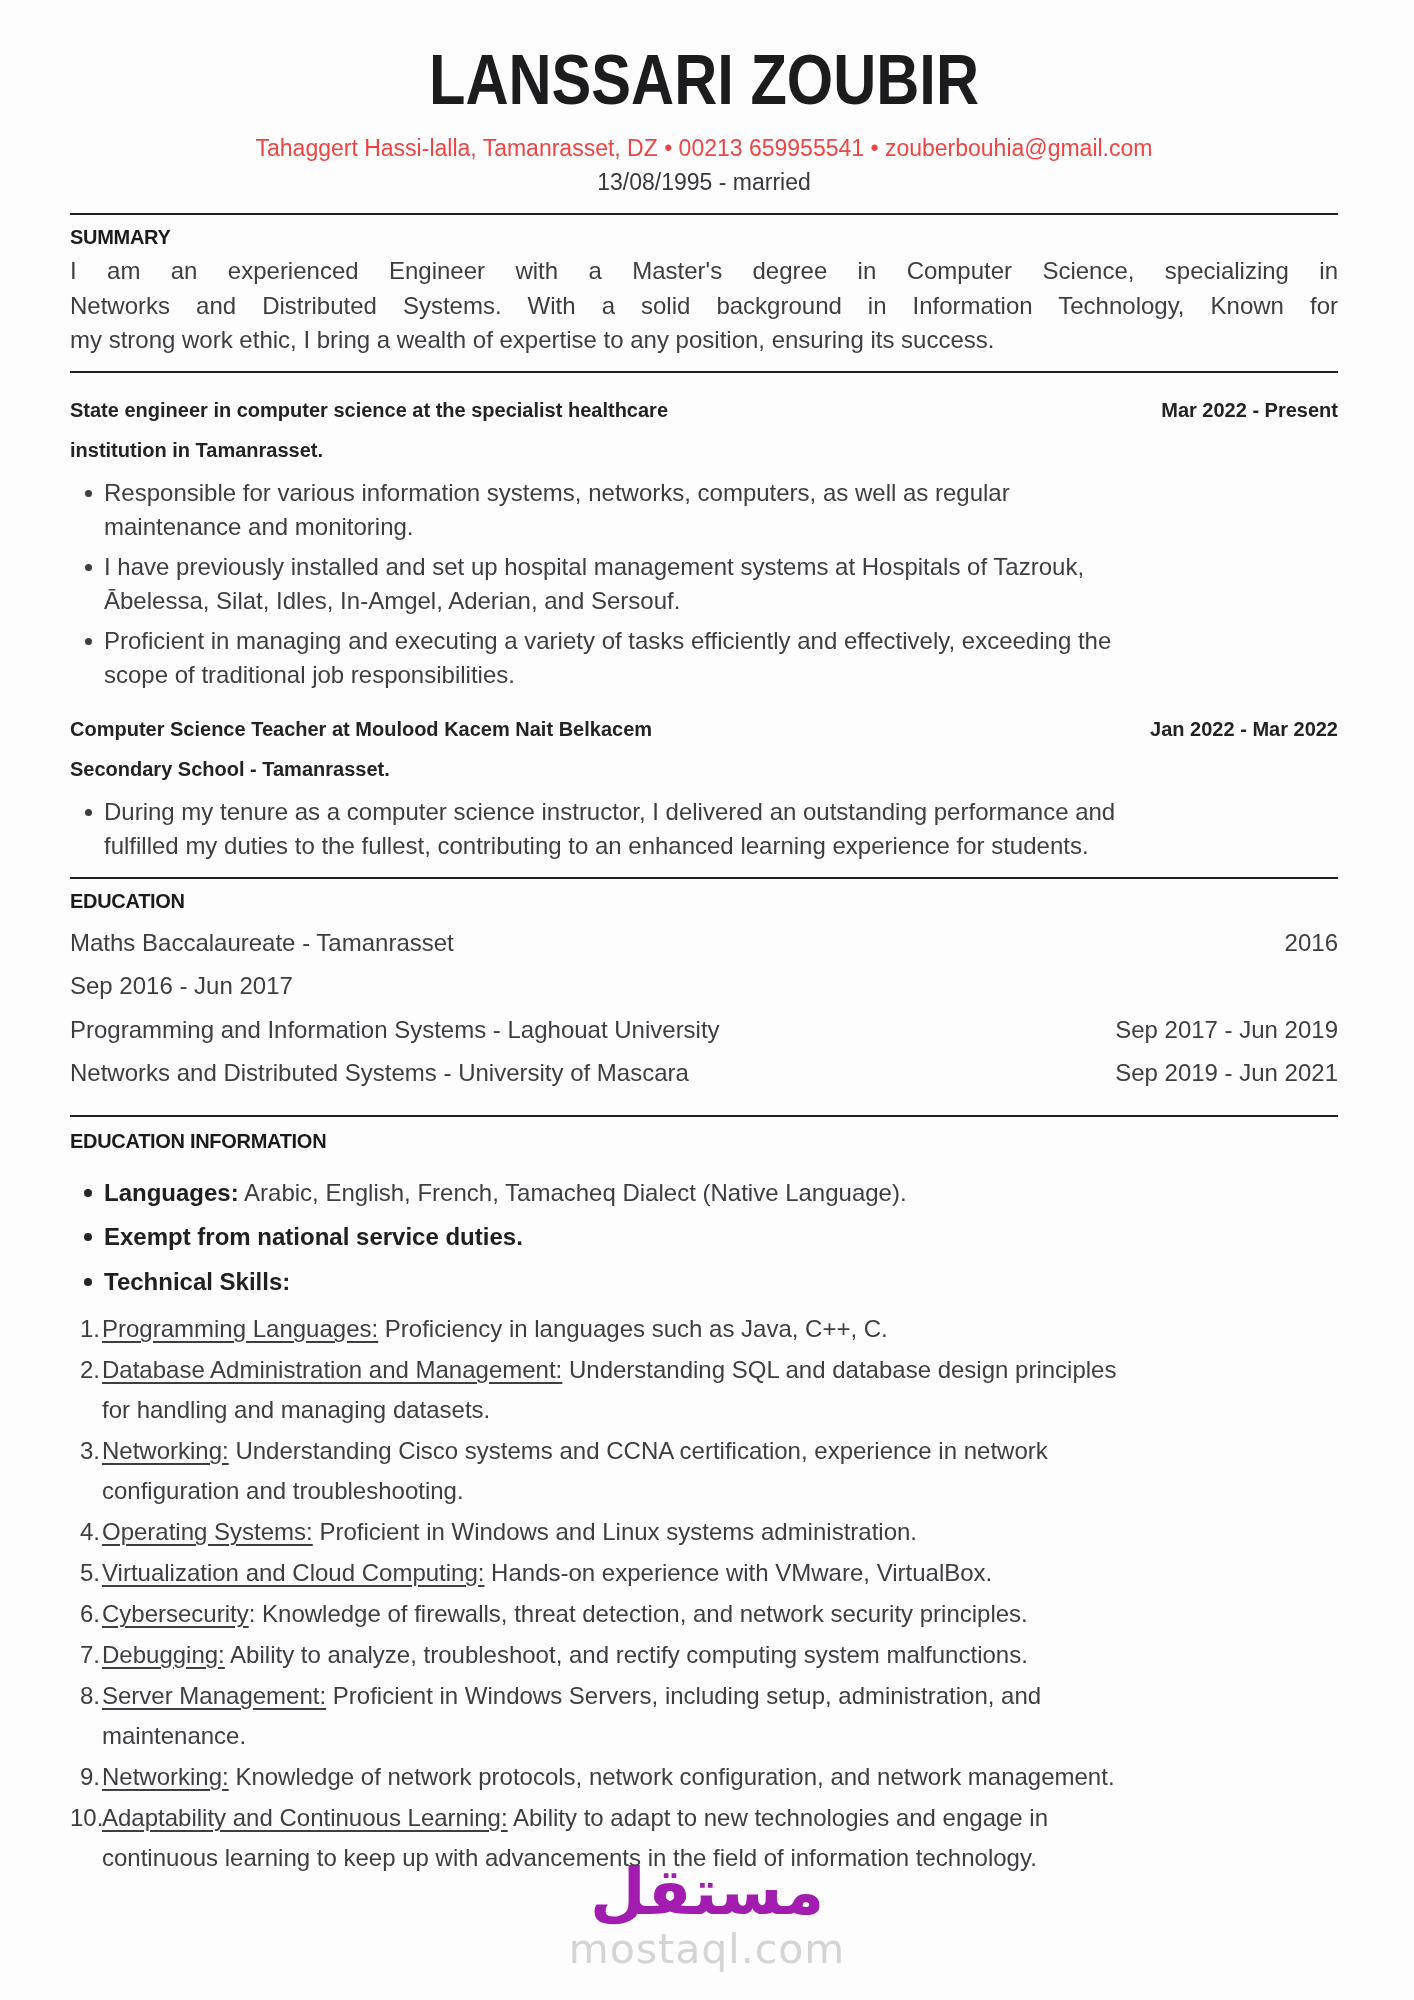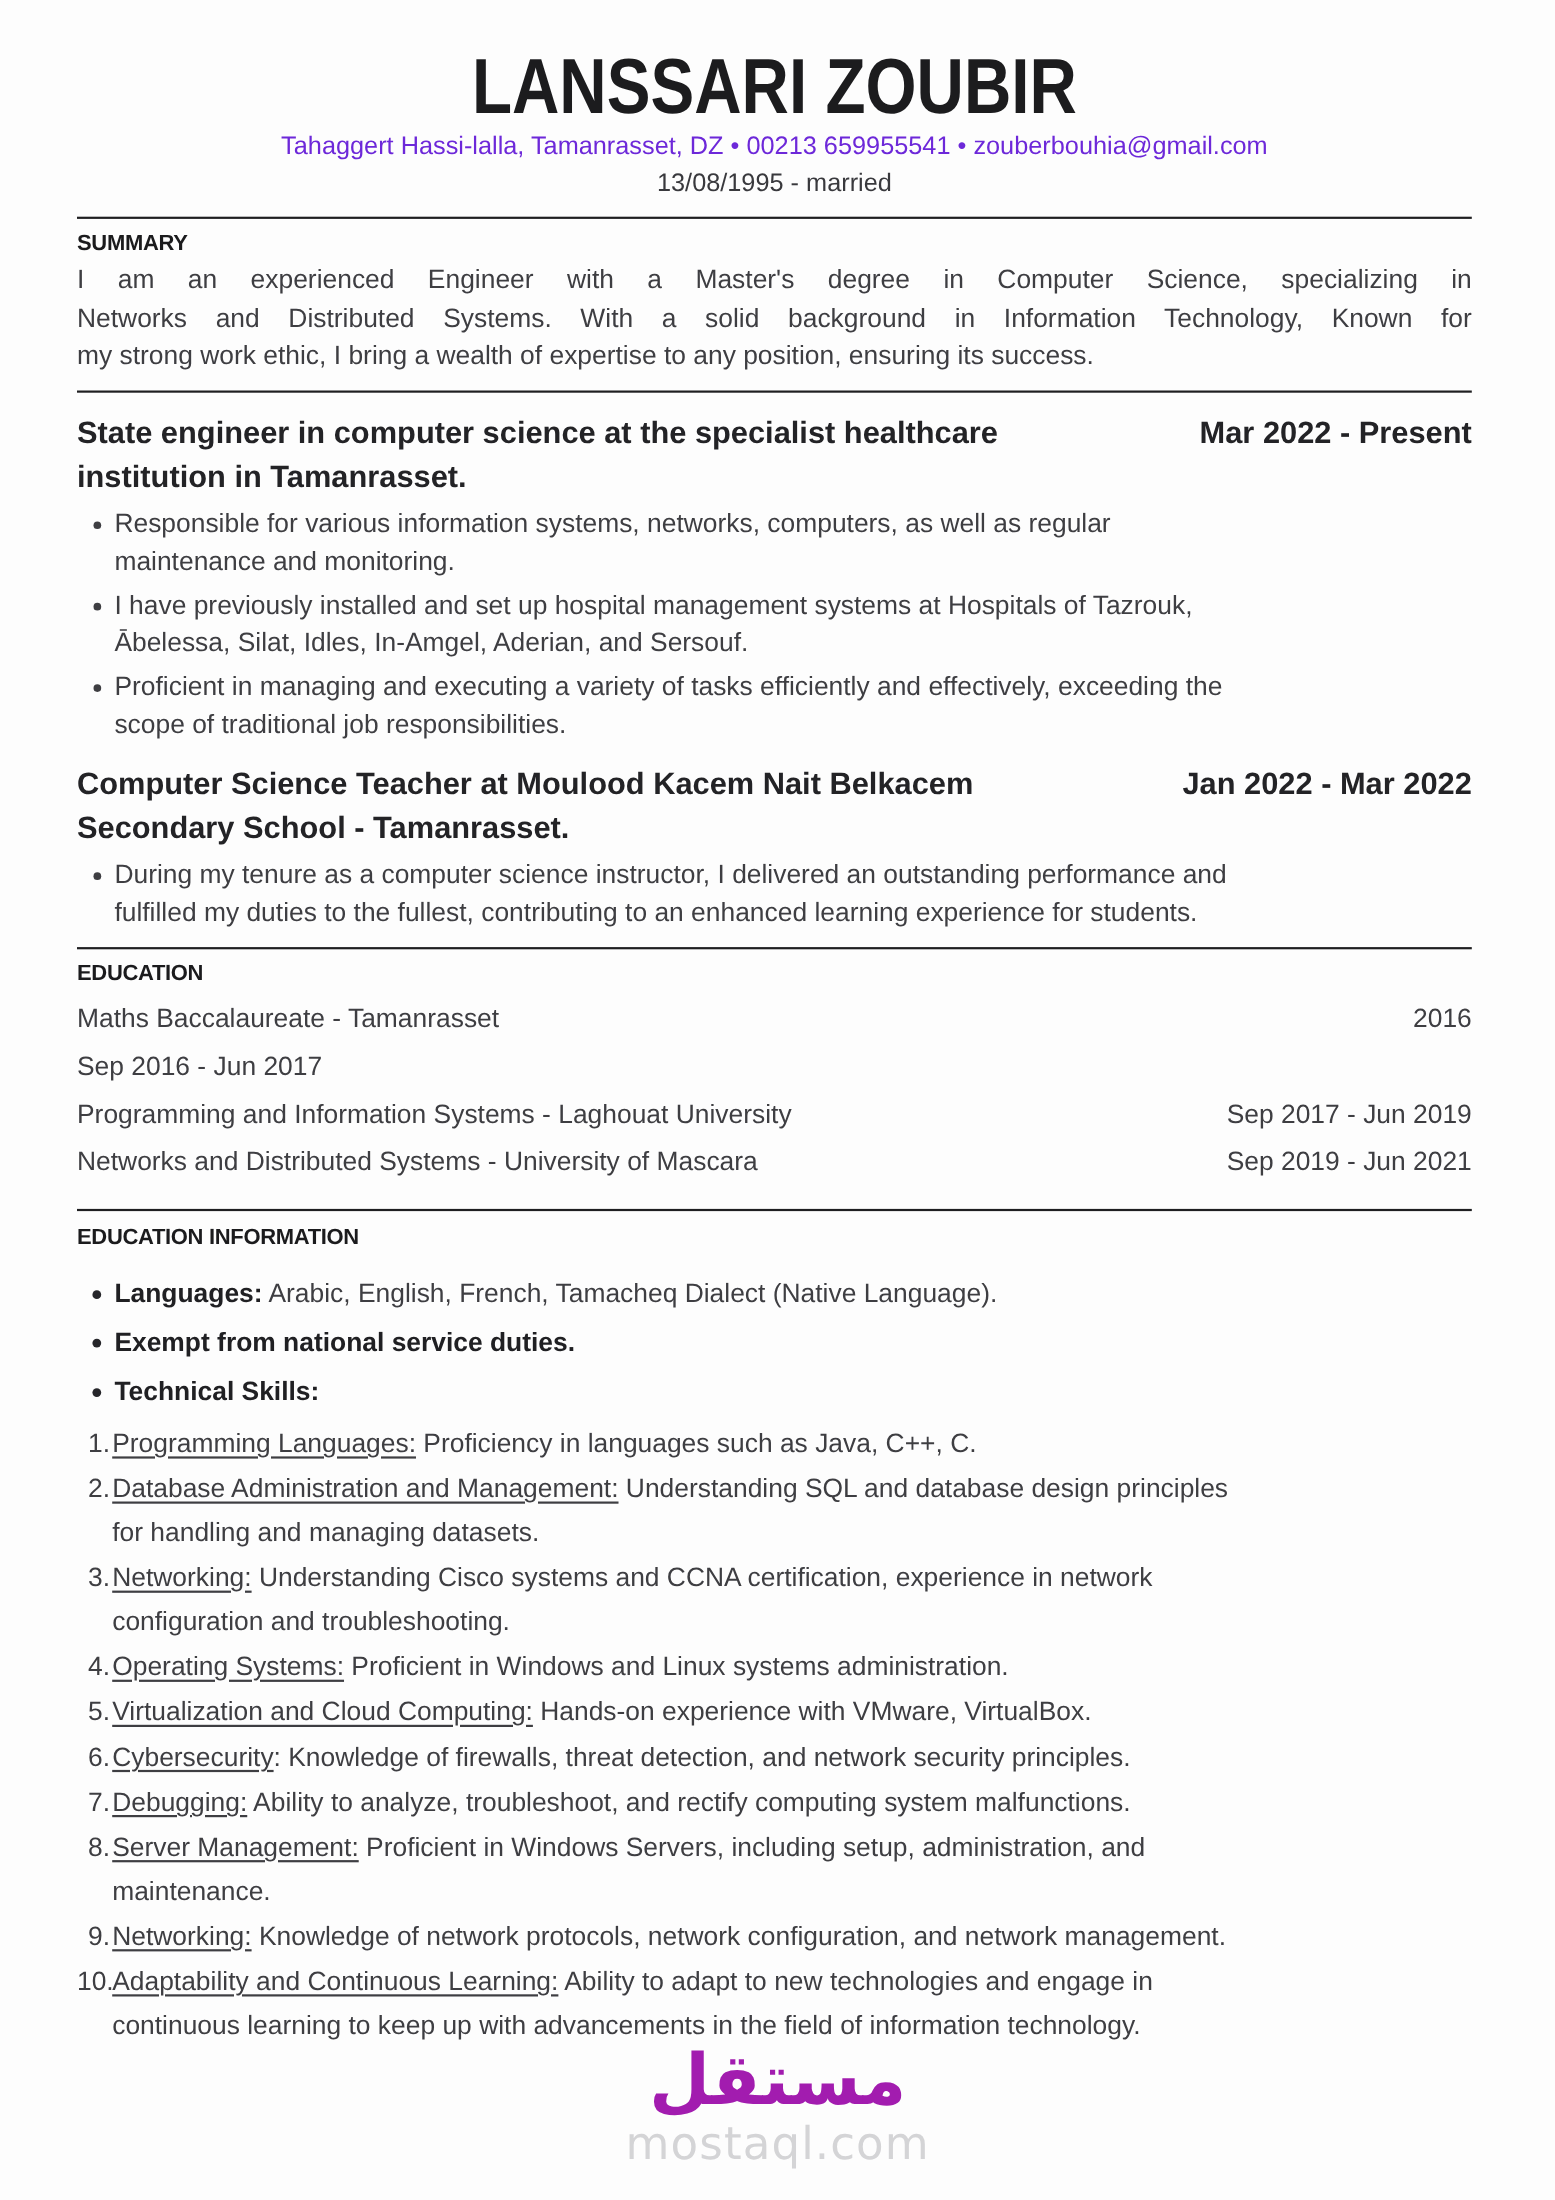--- a/index.html
+++ b/index.html
@@ -9,38 +9,38 @@
     background:#fdfdfd;overflow:hidden;box-sizing:border-box;
     padding:44px 76px 0 70px;color:#3e3e42;
   }
   .content{position:relative;z-index:1;}
   
   .name{
     font-size:71px;font-weight:800;line-height:1;color:#1c1c1e;
     text-align:center;transform:scaleX(0.84);transform-origin:center;
     letter-spacing:0;white-space:nowrap;
   }
-  .contact{text-align:center;font-size:23px;line-height:34px;color:#6d28d9;}
+  .contact{margin-top:16px;text-align:center;font-size:23px;line-height:34px;color:#ef4444;}
   .meta{text-align:center;font-size:23px;line-height:35px;color:#39393d;}
   
   .rule{border:none;border-top:2.5px solid #1f1f21;margin:13px 0 0 0;}
   .rule4{margin-top:24px;}
   h2{
     margin:12px 0 0 0;font-size:20px;line-height:1.05;font-weight:800;
     color:#1b1b1d;letter-spacing:-0.3px;
   }
   .h2-add{margin-top:14px;}
   
   .para{margin-top:6px;font-size:24px;line-height:34.5px;}
   .justify .tline{text-align:justify;text-align-last:justify;}
   .justify .tline:last-child{text-align-last:left;}
   
   .job-header{
     margin-top:17px;display:flex;justify-content:space-between;align-items:flex-start;
-    font-size:28px;font-weight:700;color:#232326;line-height:40px;
+    font-size:20px;font-weight:700;color:#232326;line-height:40px;
   }
   .job-header.second{margin-top:16px;}
   .job-title{max-width:960px;}
   .job-dates{white-space:nowrap;text-align:right;font-weight:700;color:#232326;}
   ul.bullets{list-style:none;margin:6px 0 0 0;padding:0;}
   ul.bullets li{
     position:relative;padding-left:34px;margin-bottom:5px;
     font-size:24px;line-height:34.5px;
   }
   ul.bullets li::before{

